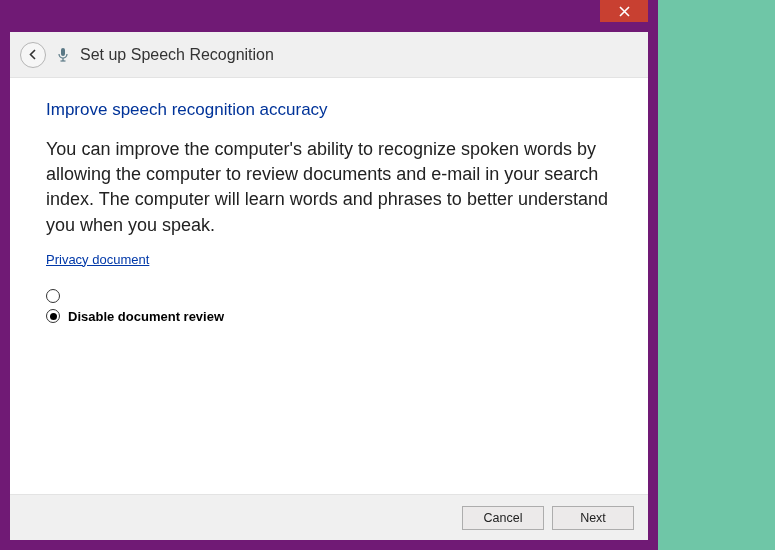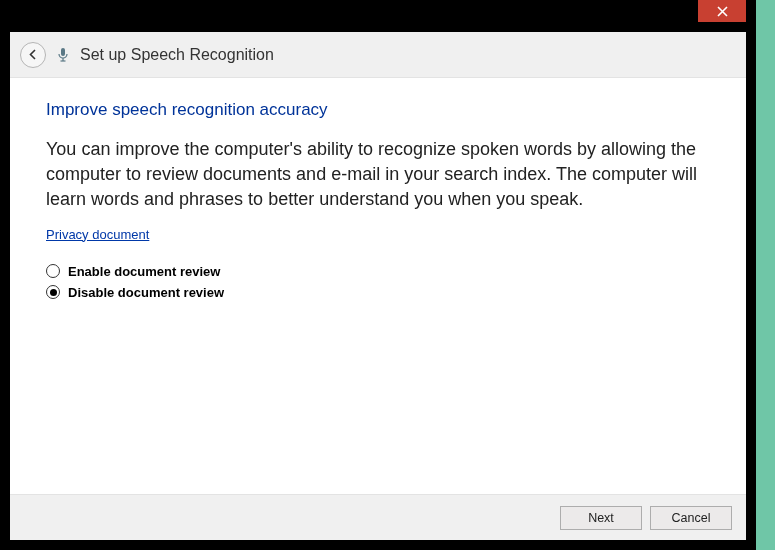--- a/index.html
+++ b/index.html
@@ -7,22 +7,22 @@
     margin: 0; padding: 0;
     width: 775px; height: 550px;
     font-family: "Segoe UI", Tahoma, sans-serif;
     font-size: 13px;
     color: #222;
     background: #6fc6a7;
     overflow: hidden;
   }
   .window {
     position: relative;
-    width: 756px; height: 550px;
-    background: #000000;
+    width: 658px; height: 550px;
+    background: #701a75;
   }
   .titlebar {
     position: relative;
     height: 32px;
   }
   .close-btn {
     position: absolute;
     top: 0; right: 10px;
     width: 48px; height: 22px;
     background: #c84031;
@@ -177,27 +177,26 @@
       <div class="wizard-title">Set up Speech Recognition</div>
     </div>
 
     <div class="content">
       <h1 class="heading">Improve speech recognition accuracy</h1>
       <p class="body-text">You can improve the computer's ability to recognize spoken words by allowing the computer to review documents and e-mail in your search index. The computer will learn words and phrases to better understand you when you speak.</p>
       <a class="link">Privacy document</a>
 
       <div class="radio-row">
         <span class="radio-circle" id="radio-enable"></span>
-        <span class="radio-label">Enable document review</span>
       </div>
       <div class="radio-row">
         <span class="radio-circle checked" id="radio-disable"></span>
         <span class="radio-label">Disable document review</span>
       </div>
     </div>
 
     <div class="footer">
+      <div class="btn">Cancel</div>
       <div class="btn">Next</div>
-      <div class="btn">Cancel</div>
     </div>
 
   </div>
 </div>
 
 </body></html>

